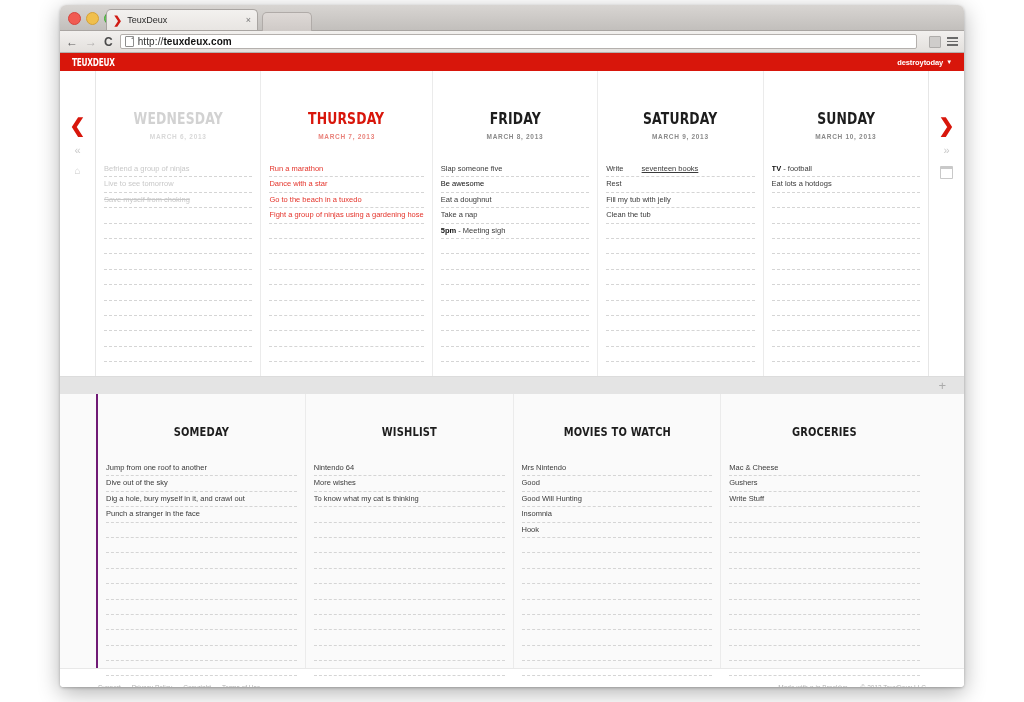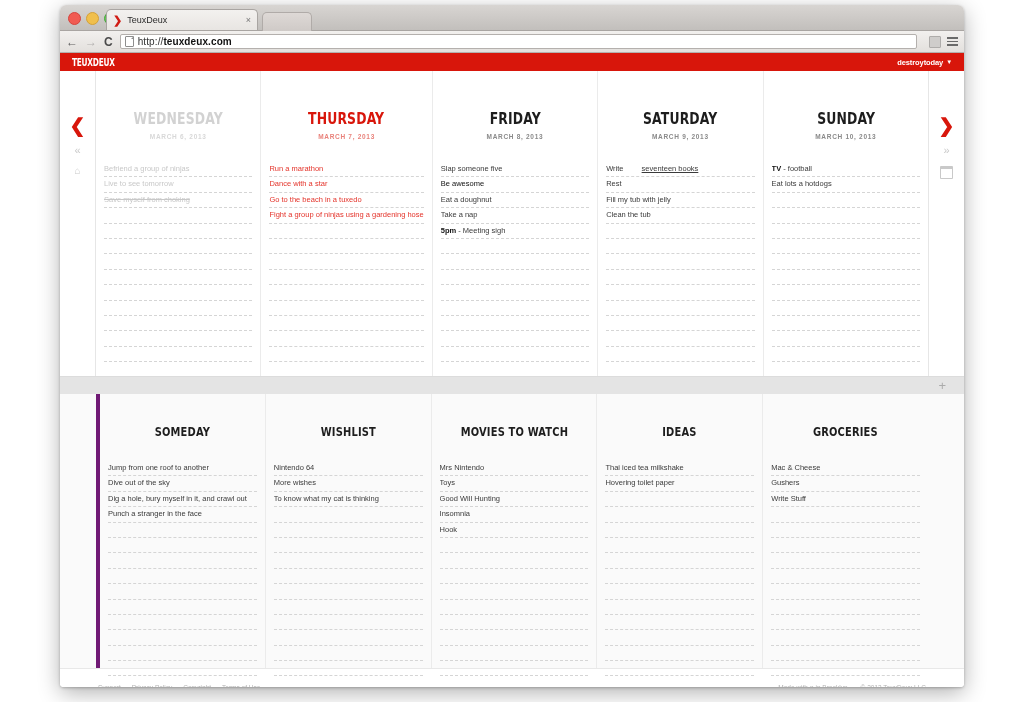--- a/index.html
+++ b/index.html
@@ -128,21 +128,21 @@
 
   
   .divider{position:absolute;left:0;right:0;top:305px;height:18px;background:#e4e4e4;
     border-top:1px solid #dcdcdc;border-bottom:1px solid #e9e9e9;}
   .plus{position:absolute;right:18px;top:2px;font-size:13px;color:#ababab;line-height:14px;cursor:pointer;}
 
   
   .lists-wrap{position:absolute;left:0;right:0;top:323px;bottom:0;background:#fafafa;}
   .lists{position:absolute;left:36px;right:36px;top:0;bottom:0;display:flex;}
   .lcol{flex:1;position:relative;padding:0 8px;box-sizing:border-box;border-right:1px solid #ebebeb;}
-  .lcol:first-child{border-left:4px solid #701a75;}
+  .lcol:first-child{border-left:2px solid #701a75;}
   .lcol:last-child{border-right:none;}
   .lname{
     text-align:center;padding-top:30px;
     font-family:"DejaVu Sans Condensed","Liberation Sans",sans-serif;
     font-weight:bold;font-size:12.5px;letter-spacing:.2px;color:#1d1d1d;transform:scaleX(.88);
   }
 
   
   .footer{
     height:37px;background:#fff;border-top:1px solid #e8e8e8;
@@ -371,43 +371,24 @@
                   <div class="item empty"></div>
                   <div class="item empty"></div>
                   <div class="item empty"></div>
                   <div class="item empty"></div>
                 </div>
               </div>
               <div class="lcol">
                 <div class="lname">MOVIES TO WATCH</div>
                 <div class="items">
                   <div class="item">Mrs Nintendo</div>
-                  <div class="item">Toys</div>
+                  <div class="item">Good</div>
                   <div class="item">Good Will Hunting</div>
                   <div class="item">Insomnia</div>
                   <div class="item">Hook</div>
-                  <div class="item empty"></div>
-                  <div class="item empty"></div>
-                  <div class="item empty"></div>
-                  <div class="item empty"></div>
-                  <div class="item empty"></div>
-                  <div class="item empty"></div>
-                  <div class="item empty"></div>
-                  <div class="item empty"></div>
-                  <div class="item empty"></div>
-                </div>
-              </div>
-              <div class="lcol">
-                <div class="lname">IDEAS</div>
-                <div class="items">
-                  <div class="item">Thai iced tea milkshake</div>
-                  <div class="item">Hovering toilet paper</div>
-                  <div class="item empty"></div>
-                  <div class="item empty"></div>
-                  <div class="item empty"></div>
                   <div class="item empty"></div>
                   <div class="item empty"></div>
                   <div class="item empty"></div>
                   <div class="item empty"></div>
                   <div class="item empty"></div>
                   <div class="item empty"></div>
                   <div class="item empty"></div>
                   <div class="item empty"></div>
                   <div class="item empty"></div>
                 </div>

